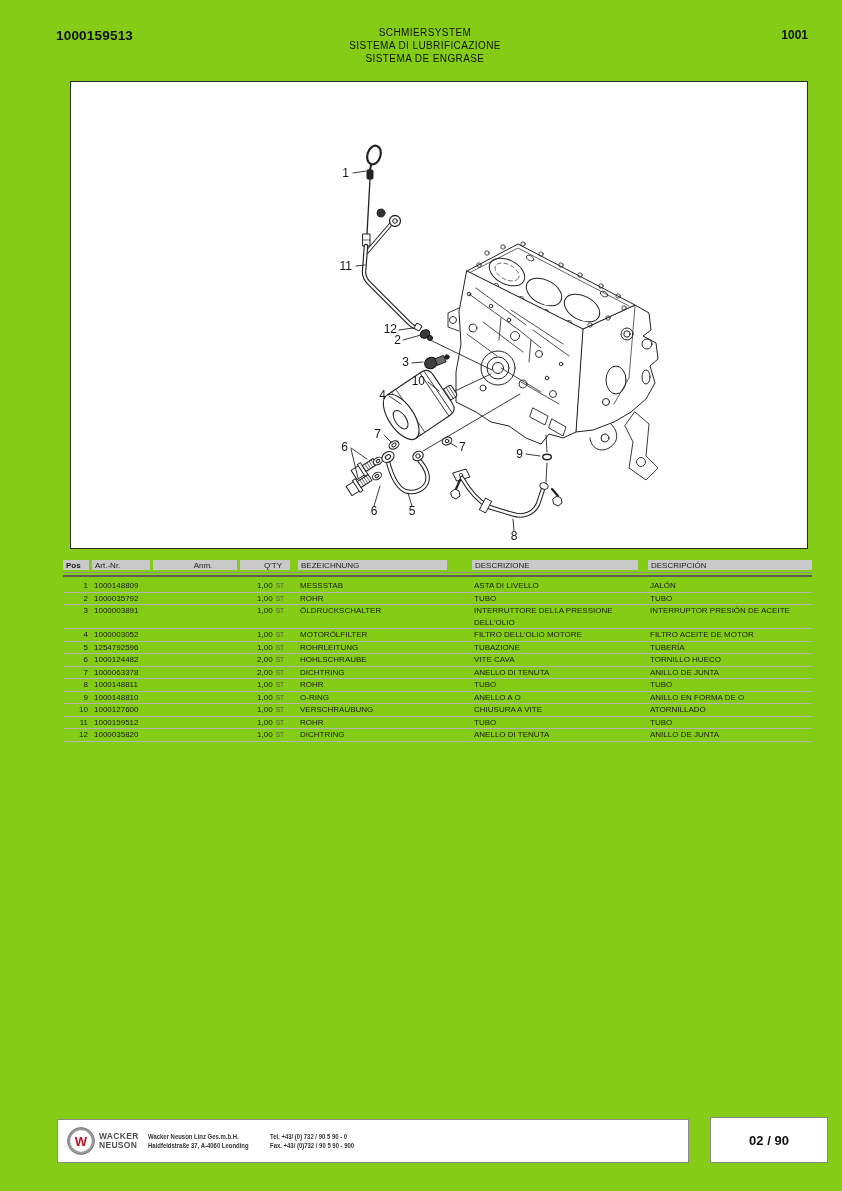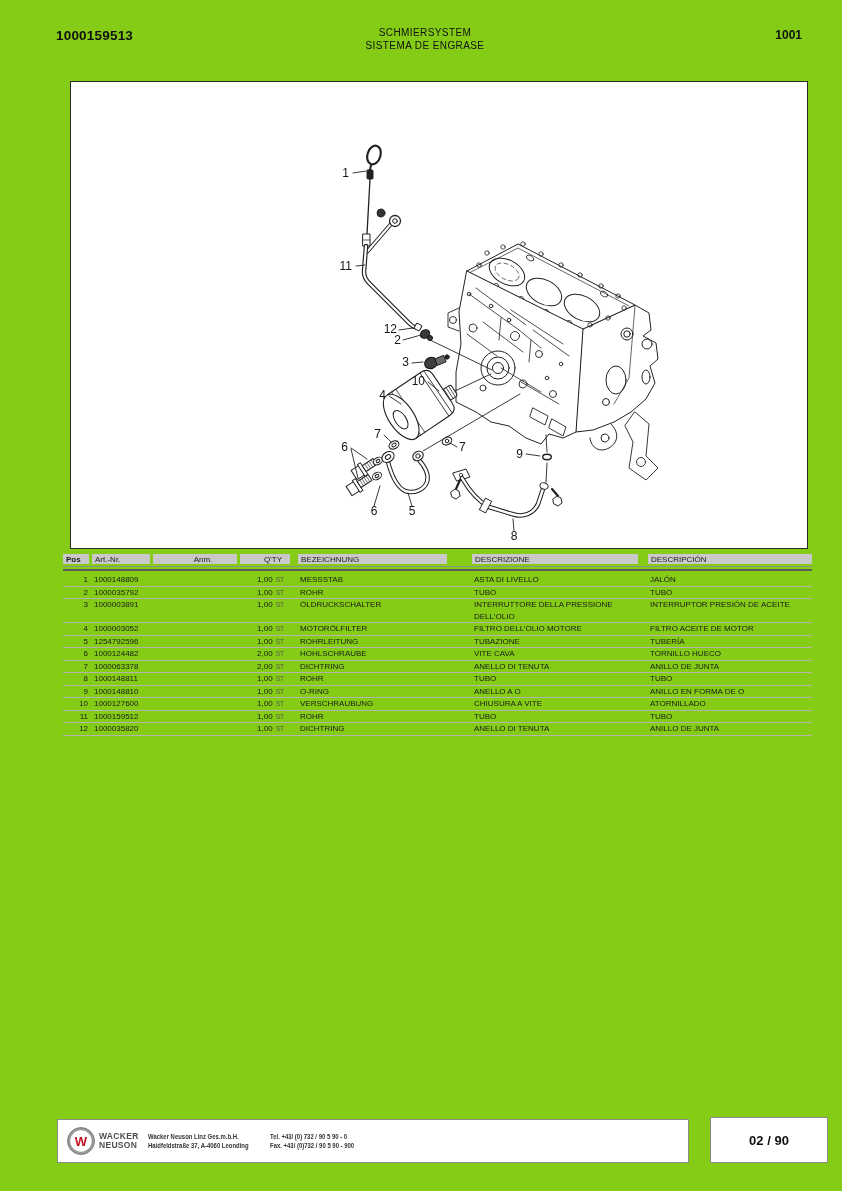--- a/index.html
+++ b/index.html
@@ -2,31 +2,31 @@
 <html><head>
 <meta charset="utf-8">
 <style>
   html,body{margin:0;padding:0;background:#fff;}
   .page{position:relative;width:842px;height:1191px;background:#84cc16;
         font-family:"Liberation Sans",sans-serif;color:#111;overflow:hidden;}
 
   
   .doc-number{position:absolute;left:56px;top:28px;font-size:13.5px;font-weight:bold;letter-spacing:.2px;}
   .titles{position:absolute;left:8px;right:0;top:26px;text-align:center;font-size:10px;line-height:13px;letter-spacing:.4px;}
-  .page-code{position:absolute;right:40px;top:28px;font-size:12px;font-weight:bold;}
+  .page-code{position:absolute;right:34px;top:28px;font-size:12px;font-weight:bold;}
 
   
   .diagram-frame{position:absolute;left:70px;top:81px;width:736px;height:466px;border:1px solid #2b2b2b;background:#fff;}
   .diagram-frame svg{display:block;width:736px;height:466px;}
   .callout{font-family:"Liberation Sans",sans-serif;font-size:12px;fill:#141414;}
 
   
   .parts-table{position:absolute;left:63px;top:554px;width:749px;font-size:8px;color:#1a1a1a;}
   .thead,.tr{display:grid;grid-template-columns:29px 61px 87px 58px 174px 176px 164px;}
-  .hbox{display:block;background:#c9c9c9;height:10px;line-height:10px;padding:1px 0 1px 3px;box-sizing:border-box;}
+  .hbox{display:block;background:#c9c9c9;height:10px;line-height:10px;padding:1px 0 1px 3px;box-sizing:border-box;margin-top:6px;}
   .hc{text-align:center;padding-left:16px;}
   .hb{font-weight:bold;}
   .w26{width:26px;}.w58{width:58px;}.w84{width:84px;}.w50{width:50px;}.w149{width:149px;}.w166{width:166px;}.w164{width:164px;}
   .rule{height:2px;border-top:1px solid #8f8f8f;border-bottom:2px solid #5b5b5b;margin-top:2px;}
   .tbody{margin-top:3px;}
   .tr{border-bottom:1px solid #b3b3b3;line-height:11.5px;}
   .td{padding:0 2px 0 1px;white-space:pre-line;}
   .td-pos{text-align:right;padding-right:4px;}
   .td-art{padding-left:2px;}
   .td-qty{text-align:right;padding-right:14px;}
@@ -45,20 +45,21 @@
                 display:flex;align-items:center;justify-content:center;font-size:13px;font-weight:bold;background:#fff;margin-left:16px;}
 </style>
 </head>
 <body>
 
 <div class="page">
 
   <div class="doc-number">1000159513</div>
   <div class="titles">
     <div>SCHMIERSYSTEM</div>
+    <div>SISTEMA DI LUBRIFICAZIONE</div>
     <div>SISTEMA DE ENGRASE</div>
   </div>
   <div class="page-code">1001</div>
 
   <div class="diagram-frame">
     <svg viewBox="0 0 736 466">
       <g stroke="#222" fill="none" stroke-width="1" stroke-linejoin="round" stroke-linecap="round">
 
         <path d="M512,247 L564,223 L578,231 L580,248 L572,254 L585,261 L587,277 L579,284 L584,301 L575,317 L560,330 L543,340 L522,348 L505,350 Z" fill="#fff"></path>
         <path d="M564,224 L558,296 L543,322" stroke-width="0.7"></path>

